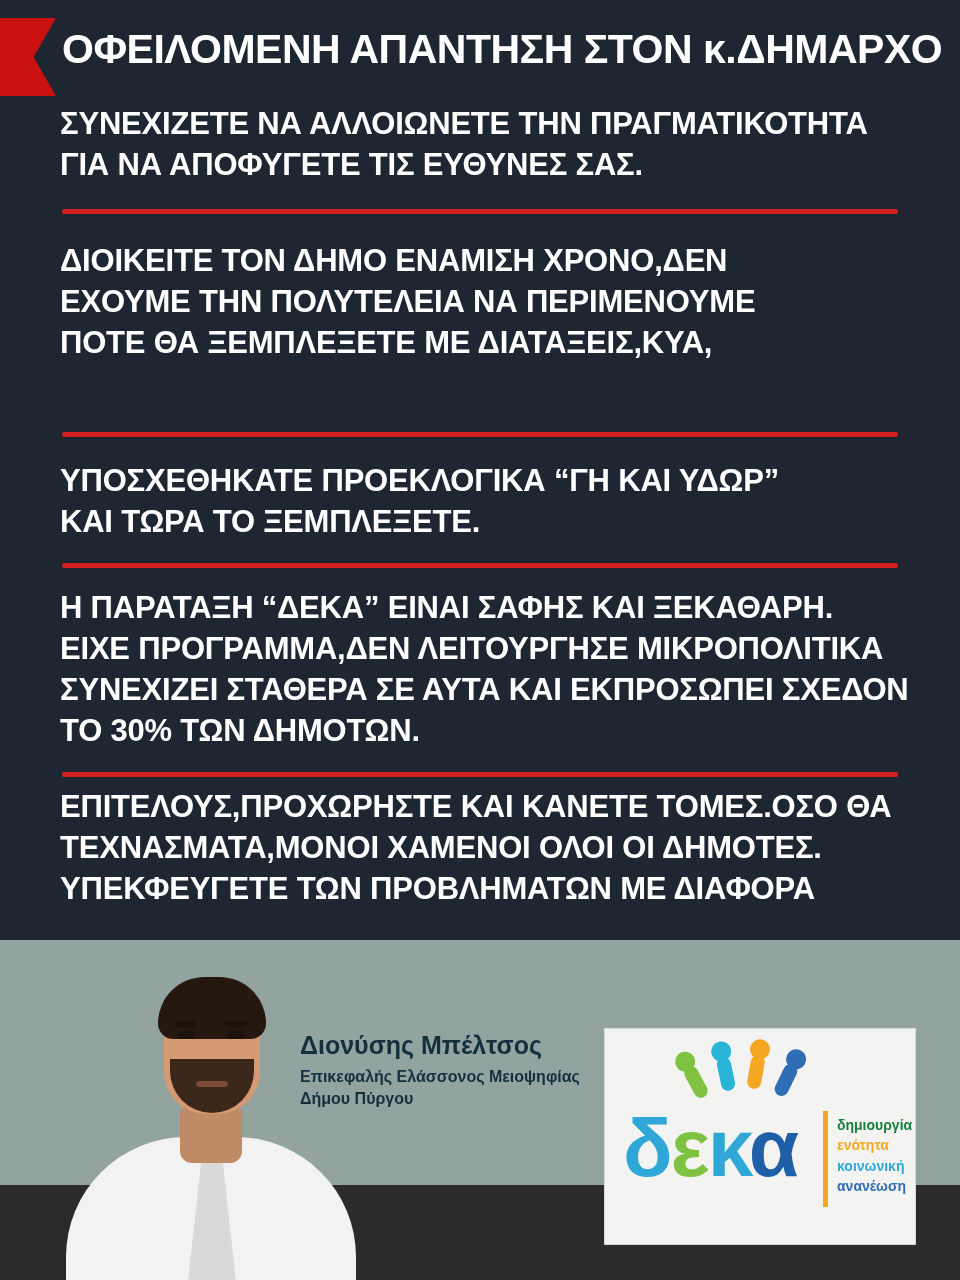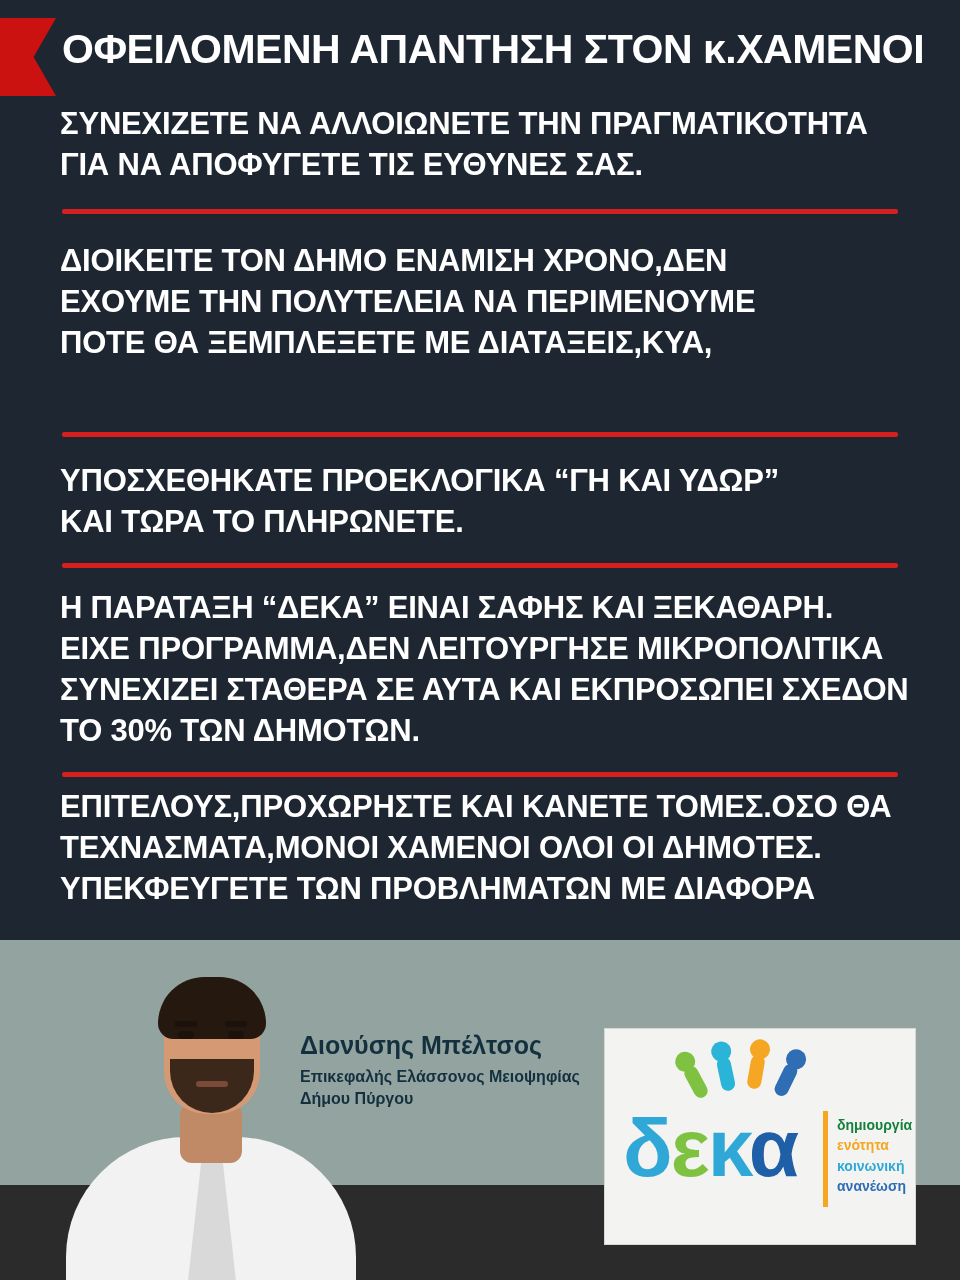--- a/index.html
+++ b/index.html
@@ -303,38 +303,38 @@
 </style>
 </head>
 <body>
 
 <div class="poster">
 
   <div class="top-panel"></div>
   <div class="red-bar-left"></div>
   <div class="red-flag"></div>
 
-  <div class="headline">ΟΦΕΙΛΟΜΕΝΗ ΑΠΑΝΤΗΣΗ ΣΤΟΝ κ.ΧΑΜΕΝΟΙ</div>
+  <div class="headline">ΟΦΕΙΛΟΜΕΝΗ ΑΠΑΝΤΗΣΗ ΣΤΟΝ κ.ΔΗΜΑΡΧΟ</div>
 
   <div class="block" style="top:104px">
     <span class="line">ΣΥΝΕΧΙΖΕΤΕ ΝΑ ΑΛΛΟΙΩΝΕΤΕ ΤΗΝ ΠΡΑΓΜΑΤΙΚΟΤΗΤΑ</span>
     <span class="line">ΓΙΑ ΝΑ ΑΠΟΦΥΓΕΤΕ ΤΙΣ ΕΥΘΥΝΕΣ ΣΑΣ.</span>
   </div>
   <div class="sep" style="top:209px"></div>
 
   <div class="block" style="top:241px">
     <span class="line">ΔΙΟΙΚΕΙΤΕ ΤΟΝ ΔΗΜΟ ΕΝΑΜΙΣΗ ΧΡΟΝΟ,ΔΕΝ</span>
     <span class="line">ΕΧΟΥΜΕ ΤΗΝ ΠΟΛΥΤΕΛΕΙΑ ΝΑ ΠΕΡΙΜΕΝΟΥΜΕ</span>
     <span class="line">ΠΟΤΕ ΘΑ ΞΕΜΠΛΕΞΕΤΕ ΜΕ ΔΙΑΤΑΞΕΙΣ,ΚΥΑ,</span>
   </div>
   <div class="sep" style="top:432px"></div>
 
   <div class="block" style="top:461px">
     <span class="line">ΥΠΟΣΧΕΘΗΚΑΤΕ ΠΡΟΕΚΛΟΓΙΚΑ “ΓΗ ΚΑΙ ΥΔΩΡ”</span>
-    <span class="line">ΚΑΙ ΤΩΡΑ ΤΟ ΠΛΗΡΩΝΕΤΕ.</span>
+    <span class="line">ΚΑΙ ΤΩΡΑ ΤΟ ΞΕΜΠΛΕΞΕΤΕ.</span>
   </div>
   <div class="sep" style="top:563px"></div>
 
   <div class="block" style="top:588px">
     <span class="line">Η ΠΑΡΑΤΑΞΗ “ΔΕΚΑ” ΕΙΝΑΙ ΣΑΦΗΣ ΚΑΙ ΞΕΚΑΘΑΡΗ.</span>
     <span class="line">ΕΙΧΕ ΠΡΟΓΡΑΜΜΑ,ΔΕΝ ΛΕΙΤΟΥΡΓΗΣΕ ΜΙΚΡΟΠΟΛΙΤΙΚΑ</span>
     <span class="line">ΣΥΝΕΧΙΖΕΙ ΣΤΑΘΕΡΑ ΣΕ ΑΥΤΑ ΚΑΙ ΕΚΠΡΟΣΩΠΕΙ ΣΧΕΔΟΝ</span>
     <span class="line">ΤΟ 30% ΤΩΝ ΔΗΜΟΤΩΝ.</span>
   </div>
   <div class="sep" style="top:772px"></div>

